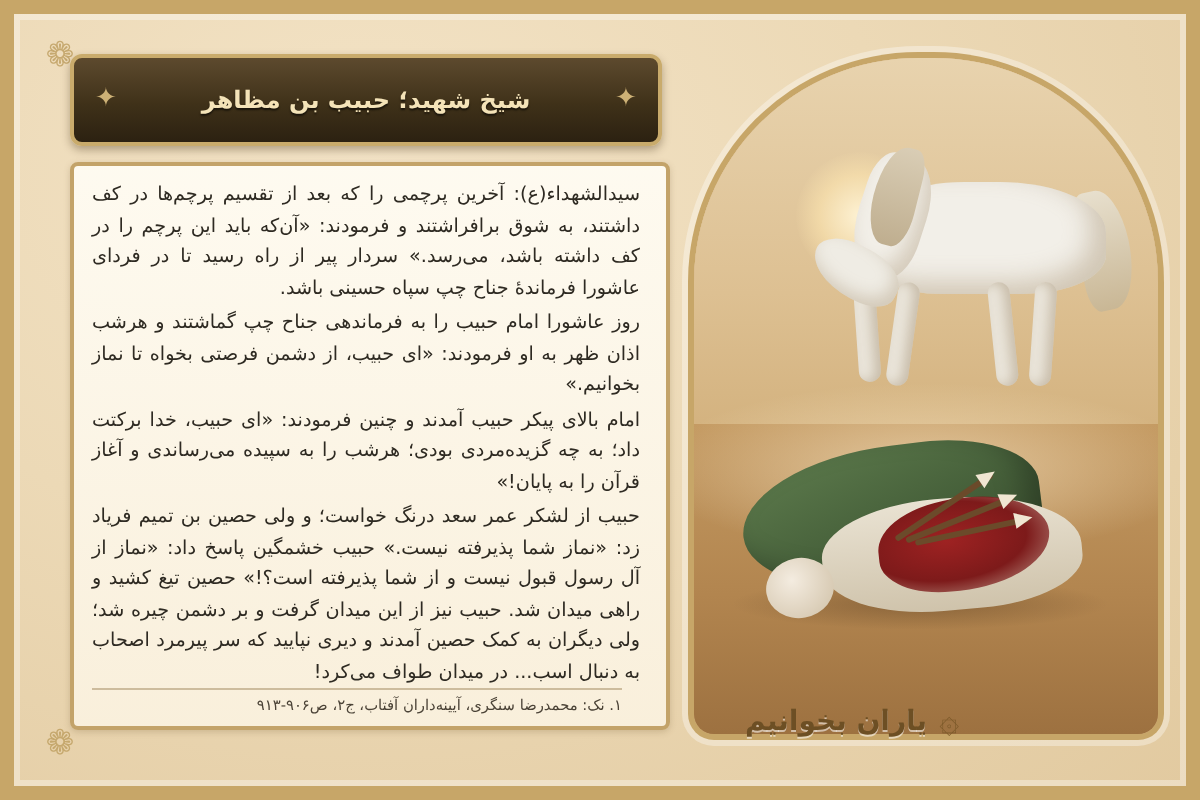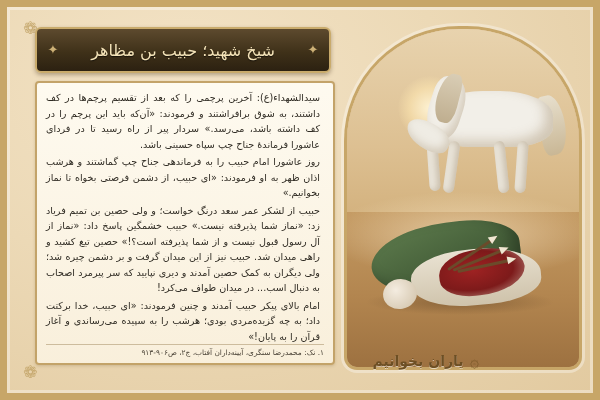--- a/index.html
+++ b/index.html
@@ -162,22 +162,22 @@
   .title-ribbon .deco-left,
   .title-ribbon .deco-right{
     position:absolute; top:50%; transform:translateY(-50%);
     width:16px; height:16px;
     color:#cdb176; font-size:13px; line-height:16px; text-align:center;
   }
   .title-ribbon .deco-left{ left:8px; }
   .title-ribbon .deco-right{ right:8px; }
   .title-text {
     color: #f4e3b8;
-    font-size: 16px;
-    font-weight: normal;
+    font-size: 12px;
+    font-weight: bold;
     letter-spacing: 0.2px;
     white-space: nowrap;
     text-shadow: 0 1px 1px rgba(0,0,0,0.6);
   }
 
   
   .text-card {
     position: absolute;
     right: 258px;
     top: 74px;
@@ -195,21 +195,21 @@
     margin: 0;
     color: #2e2a22;
     font-size: 9.6px;
     line-height: 1.62;
     text-align: justify;
     text-align-last: right;
   }
   .body-text p { margin: 0 0 2px 0; }
   .footnote {
     position:absolute;
-    right: 9px;
+    right: 22px;
     bottom: 5px;
     left: 9px;
     font-size: 7.4px;
     color: #4a4236;
     border-top: 1px solid rgba(150,125,80,0.45);
     padding-top: 3px;
     line-height: 1.4;
   }
 
   
@@ -287,22 +287,22 @@
   <div class="title-ribbon">
     <span class="deco-left">✦</span>
     <span class="title-text">شیخ شهید؛ حبیب بن مظاهر</span>
     <span class="deco-right">✦</span>
   </div>
 
   <div class="text-card">
     <div class="body-text">
       <p>سیدالشهداء(ع): آخرین پرچمی را که بعد از تقسیم پرچم‌ها در کف داشتند، به شوق برافراشتند و فرمودند: «آن‌که باید این پرچم را در کف داشته باشد، می‌رسد.» سردار پیر از راه رسید تا در فردای عاشورا فرماندهٔ جناح چپ سپاه حسینی باشد.</p>
       <p>روز عاشورا امام حبیب را به فرماندهی جناح چپ گماشتند و هرشب اذان ظهر به او فرمودند: «ای حبیب، از دشمن فرصتی بخواه تا نماز بخوانیم.»</p>
+      <p>امام بالای پیکر حبیب آمدند و چنین فرمودند: «ای حبیب، خدا برکتت داد؛ به چه گزیده‌مردی بودی؛ هرشب را به سپیده می‌رساندی و آغاز قرآن را به پایان!»</p>
       <p>حبیب از لشکر عمر سعد درنگ خواست؛ و ولی حصین بن تمیم فریاد زد: «نماز شما پذیرفته نیست.» حبیب خشمگین پاسخ داد: «نماز از آل رسول قبول نیست و از شما پذیرفته است؟!» حصین تیغ کشید و راهی میدان شد. حبیب نیز از این میدان گرفت و بر دشمن چیره شد؛ ولی دیگران به کمک حصین آمدند و دیری نپایید که سر پیرمرد اصحاب به دنبال اسب... در میدان طواف می‌کرد!</p>
-      <p>امام بالای پیکر حبیب آمدند و چنین فرمودند: «ای حبیب، خدا برکتت داد؛ به چه گزیده‌مردی بودی؛ هرشب را به سپیده می‌رساندی و آغاز قرآن را به پایان!»</p>
     </div>
     <div class="footnote">۱. نک: محمدرضا سنگری، آیینه‌داران آفتاب، ج۲، ص۹۰۶-۹۱۳</div>
   </div>
 
   <div class="logo">
     <span class="logo-mark">۞</span>
     <span class="logo-text">یاران بخوانیم</span>
   </div>
 
 </div>

